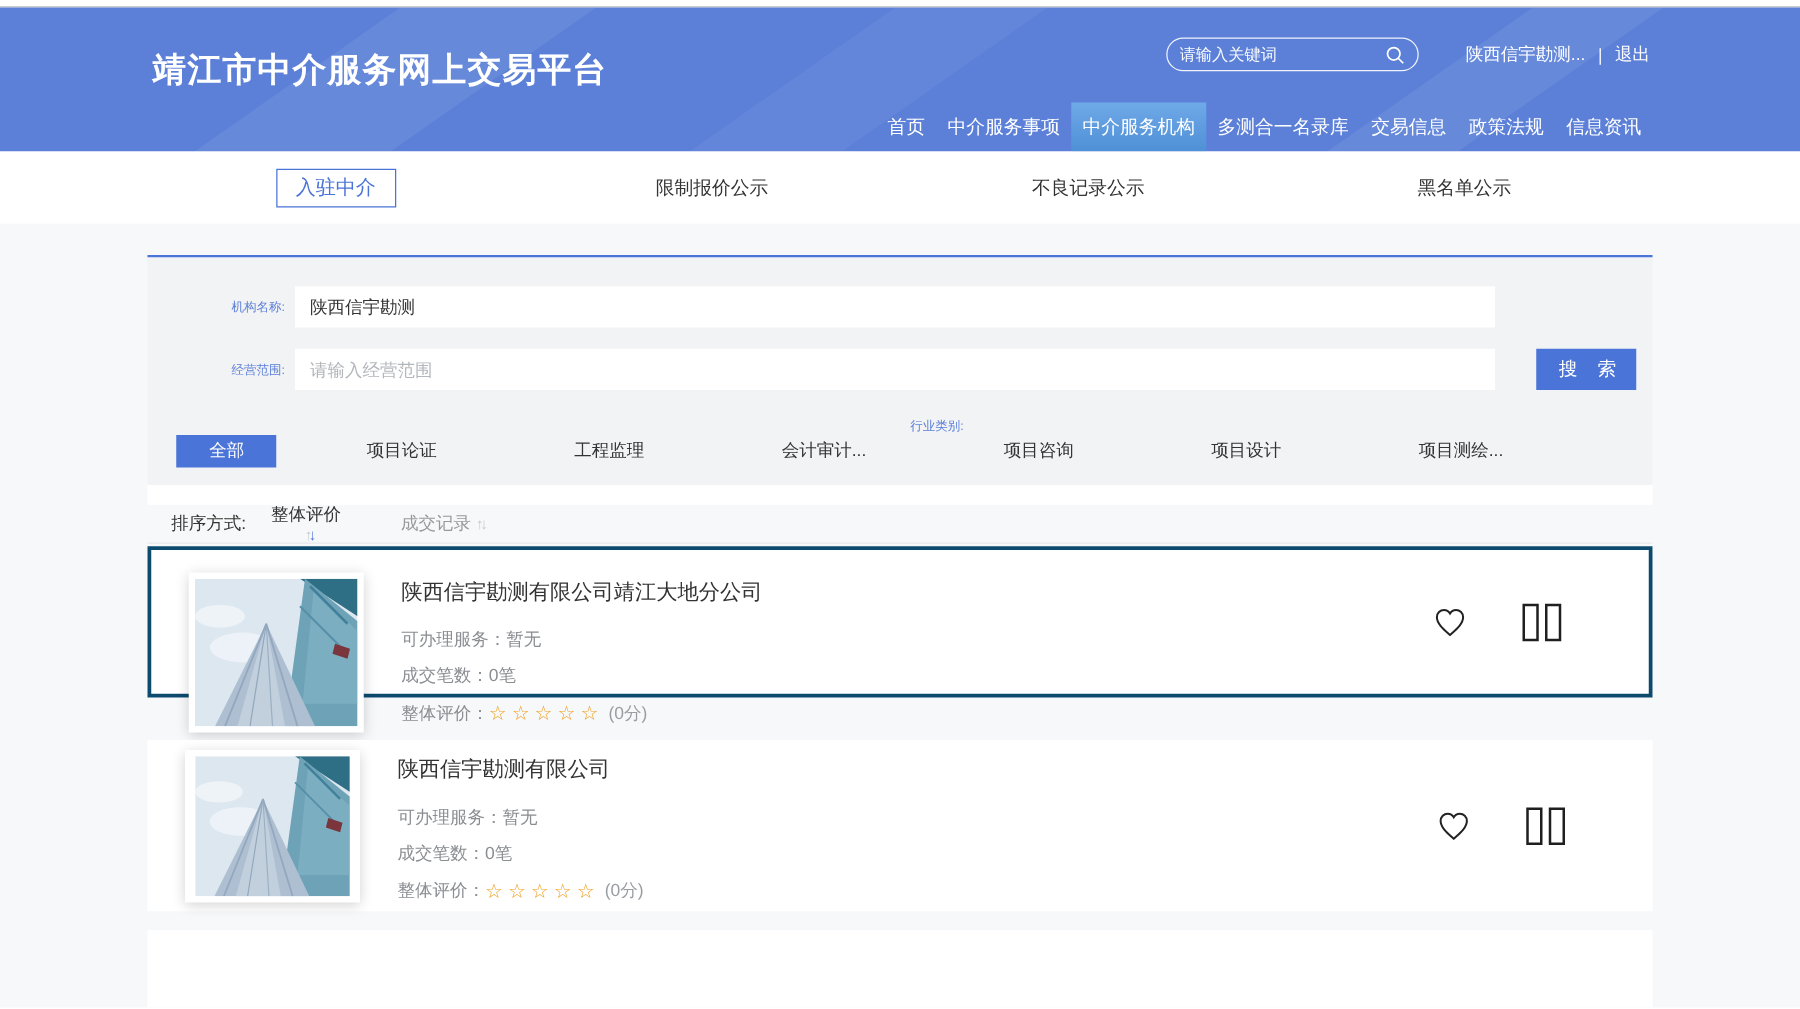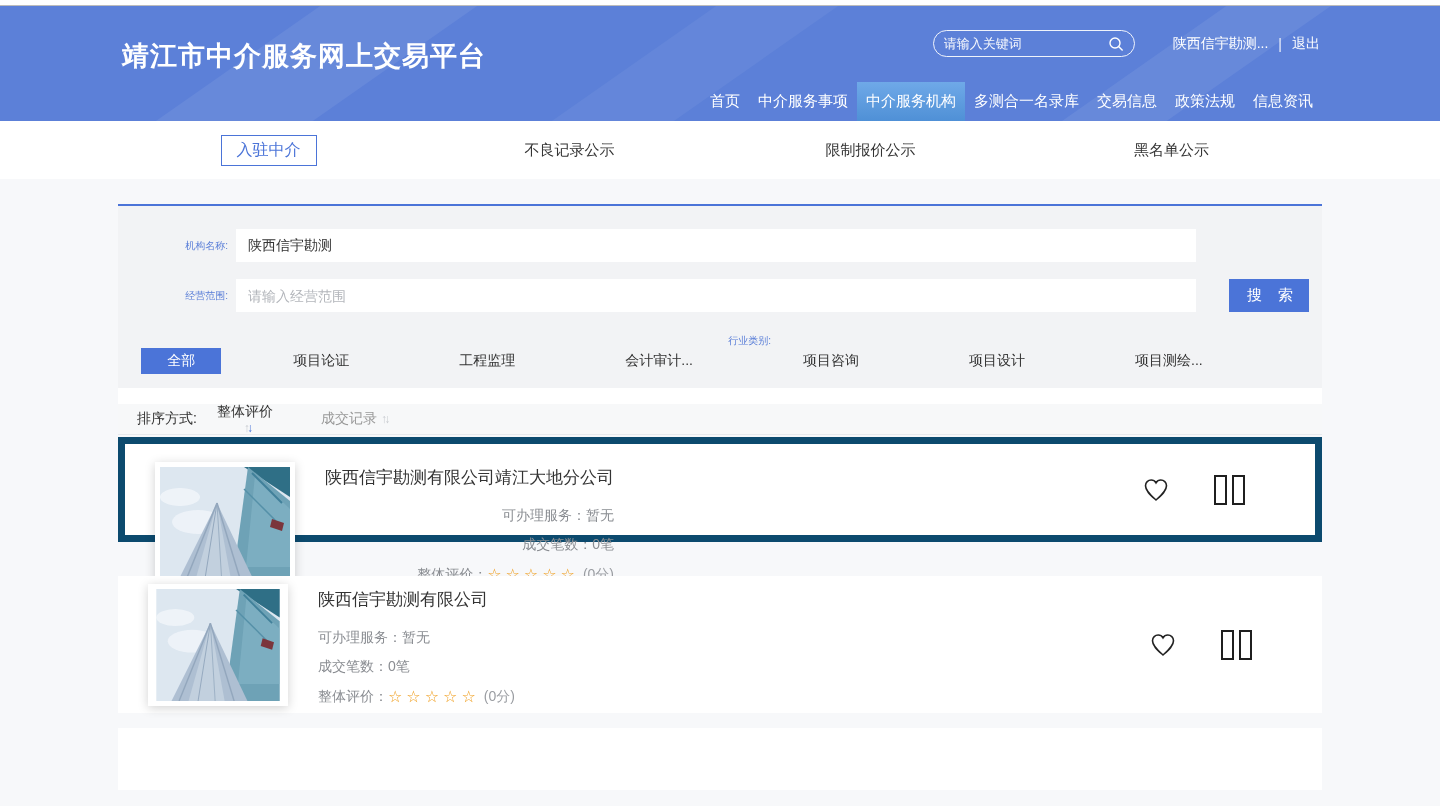--- a/index.html
+++ b/index.html
@@ -69,21 +69,21 @@
   .sort-option { display:flex; align-items:center; margin-left:20px; cursor:pointer; color:#999; }
   .sort-option.active { color:#333;flex-direction:column; }
   .sort-option .arrows { margin-left:4px; font-size:12px; letter-spacing:-3px; }
   .arrow-up { color:#c8cbd0; }
   .arrow-down { color:#c8cbd0; }
   .sort-option.active .arrow-down { color:#4b74d8; }
   .sort-option + .sort-option { margin-left:48px; }
 
   
   .card { background:#fff; display:flex; align-items:flex-start; position:relative; }
-  .card.highlight { border:7px solid #0c4a6e; margin-top:2px; height:105px; padding:18px 0 0 30px;text-align:right; }
+  .card.highlight { border:3px solid #0c4a6e; margin-top:2px; height:121px; padding:18px 0 0 30px; }
   .card.plain { margin-top:34px; height:137px; padding:8px 0 0 30px; }
   .photo-frame { background:#fff; padding:5px; box-shadow:0 2px 10px rgba(0,0,0,0.18); }
   .photo-frame svg { display:block; }
   .card-body { margin-left:30px; padding-top:4px; }
   .card-title { font-size:17px; color:#333; margin-bottom:18px; cursor:pointer; }
   .card-line { font-size:14px; color:#8a8d92; margin-bottom:11px; }
   .card-line .stars { color:#f0a125; font-size:16px; letter-spacing:4px; vertical-align:-1px; }
   .card-line .score { color:#9a9da2; margin-left:4px; }
   .card-icons { position:absolute; right:70px; top:0; bottom:0; display:flex;
     align-items:center; gap:44px; }
@@ -133,24 +133,24 @@
     </div>
   </div>
 </div>
 
 <div class="subnav">
   <div class="subnav-inner">
     <div class="subnav-col">
       <div class="subnav-box">入驻中介</div>
     </div>
     <div class="subnav-col">
+      <div class="subnav-link">限制报价公示</div>
+    </div>
+    <div class="subnav-col">
       <div class="subnav-link">不良记录公示</div>
-    </div>
-    <div class="subnav-col">
-      <div class="subnav-link">限制报价公示</div>
     </div>
     <div class="subnav-col">
       <div class="subnav-link">黑名单公示</div>
     </div>
   </div>
 </div>
 
 <div class="main-bg">
   <div class="content">
     <div class="blue-line"></div>

